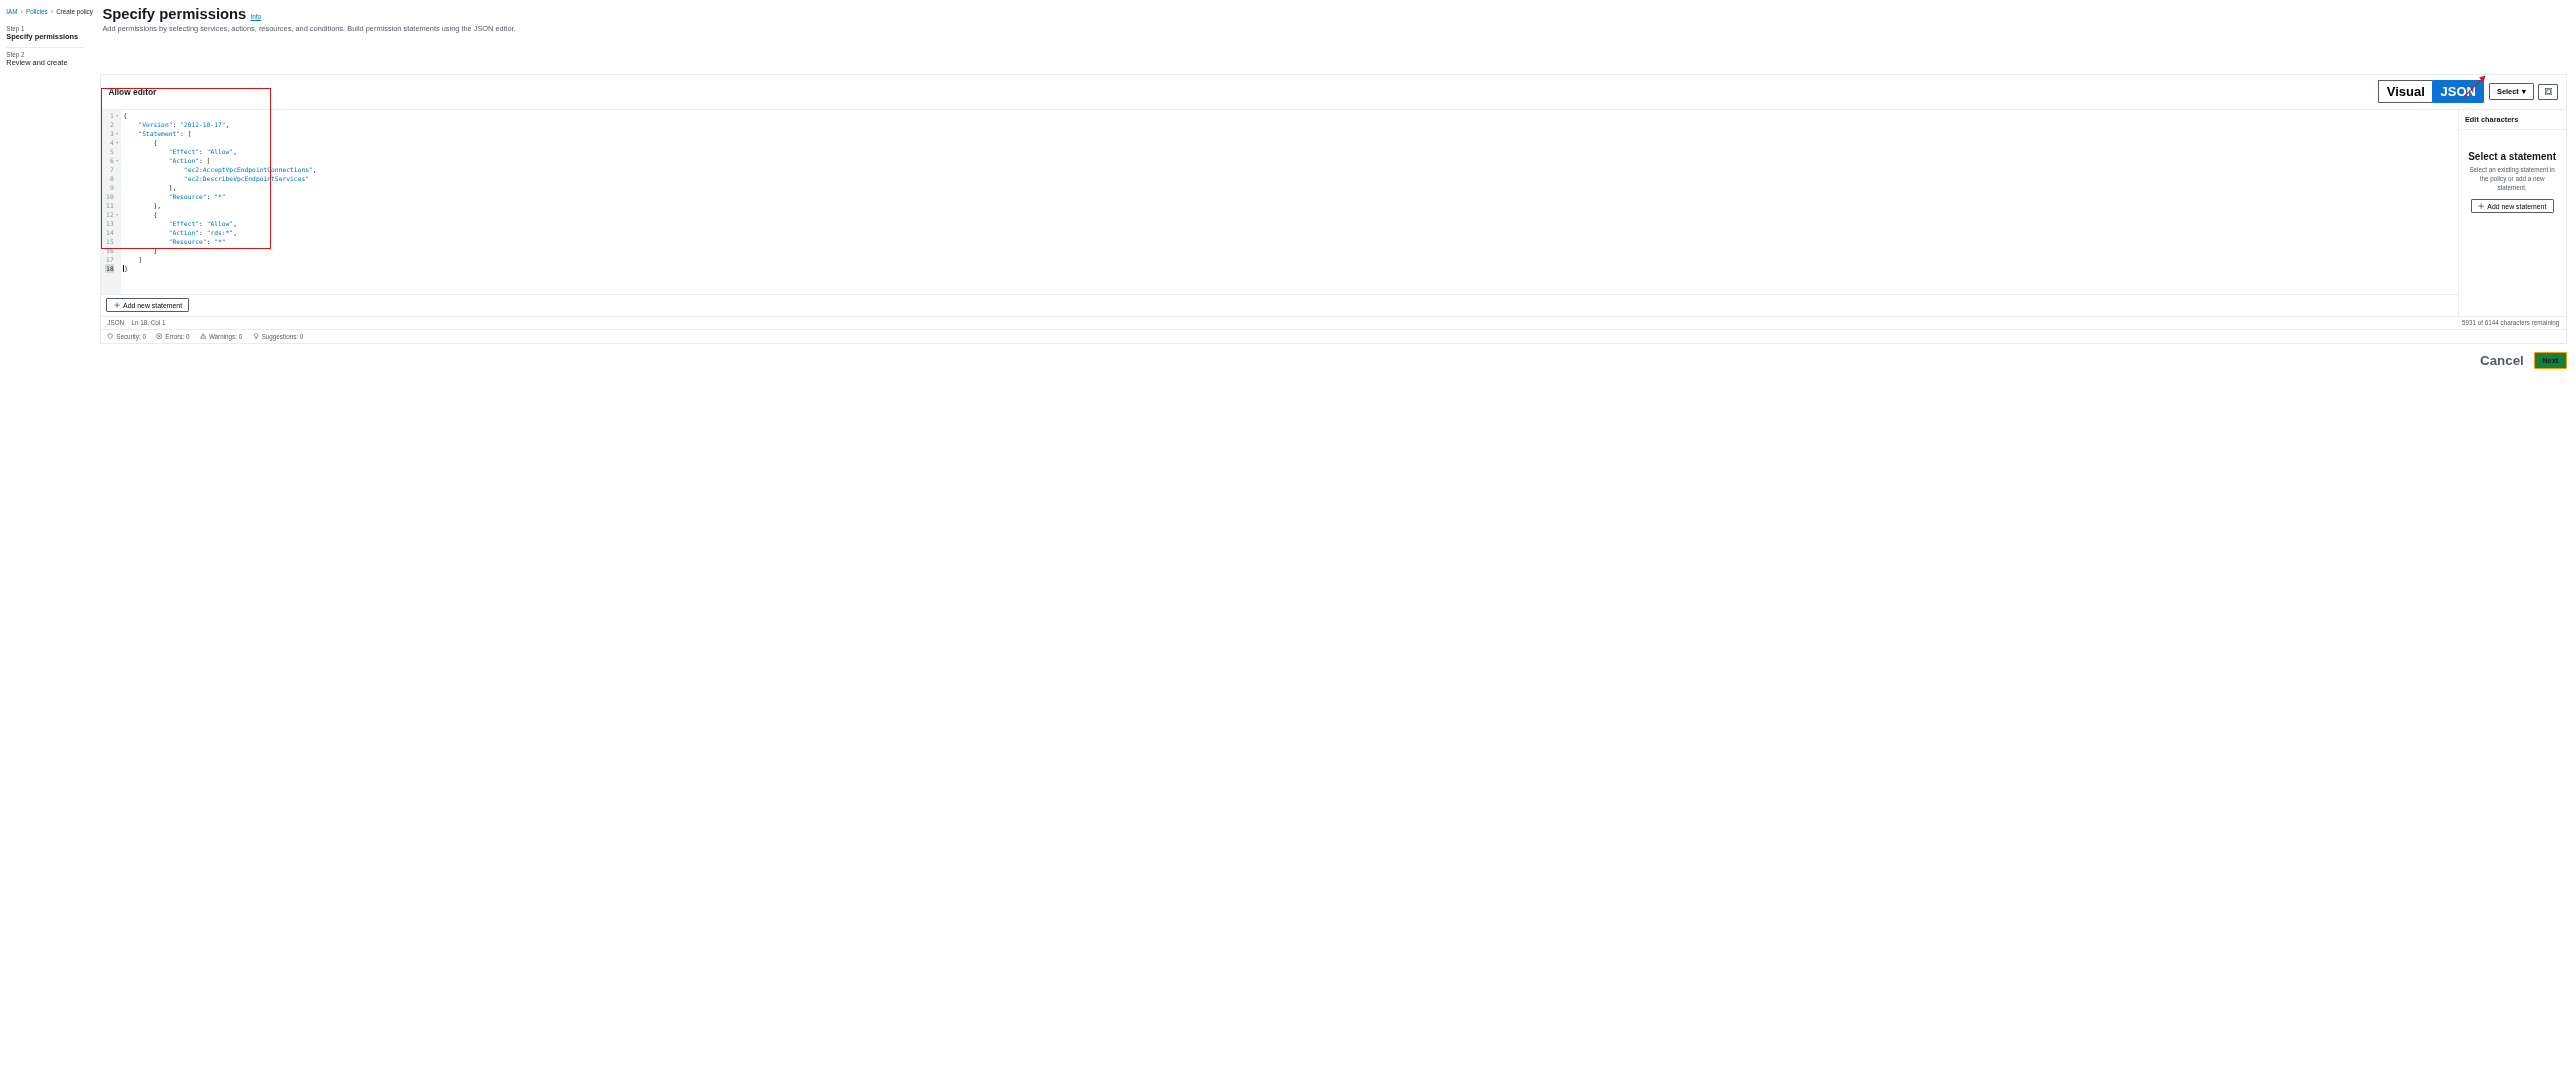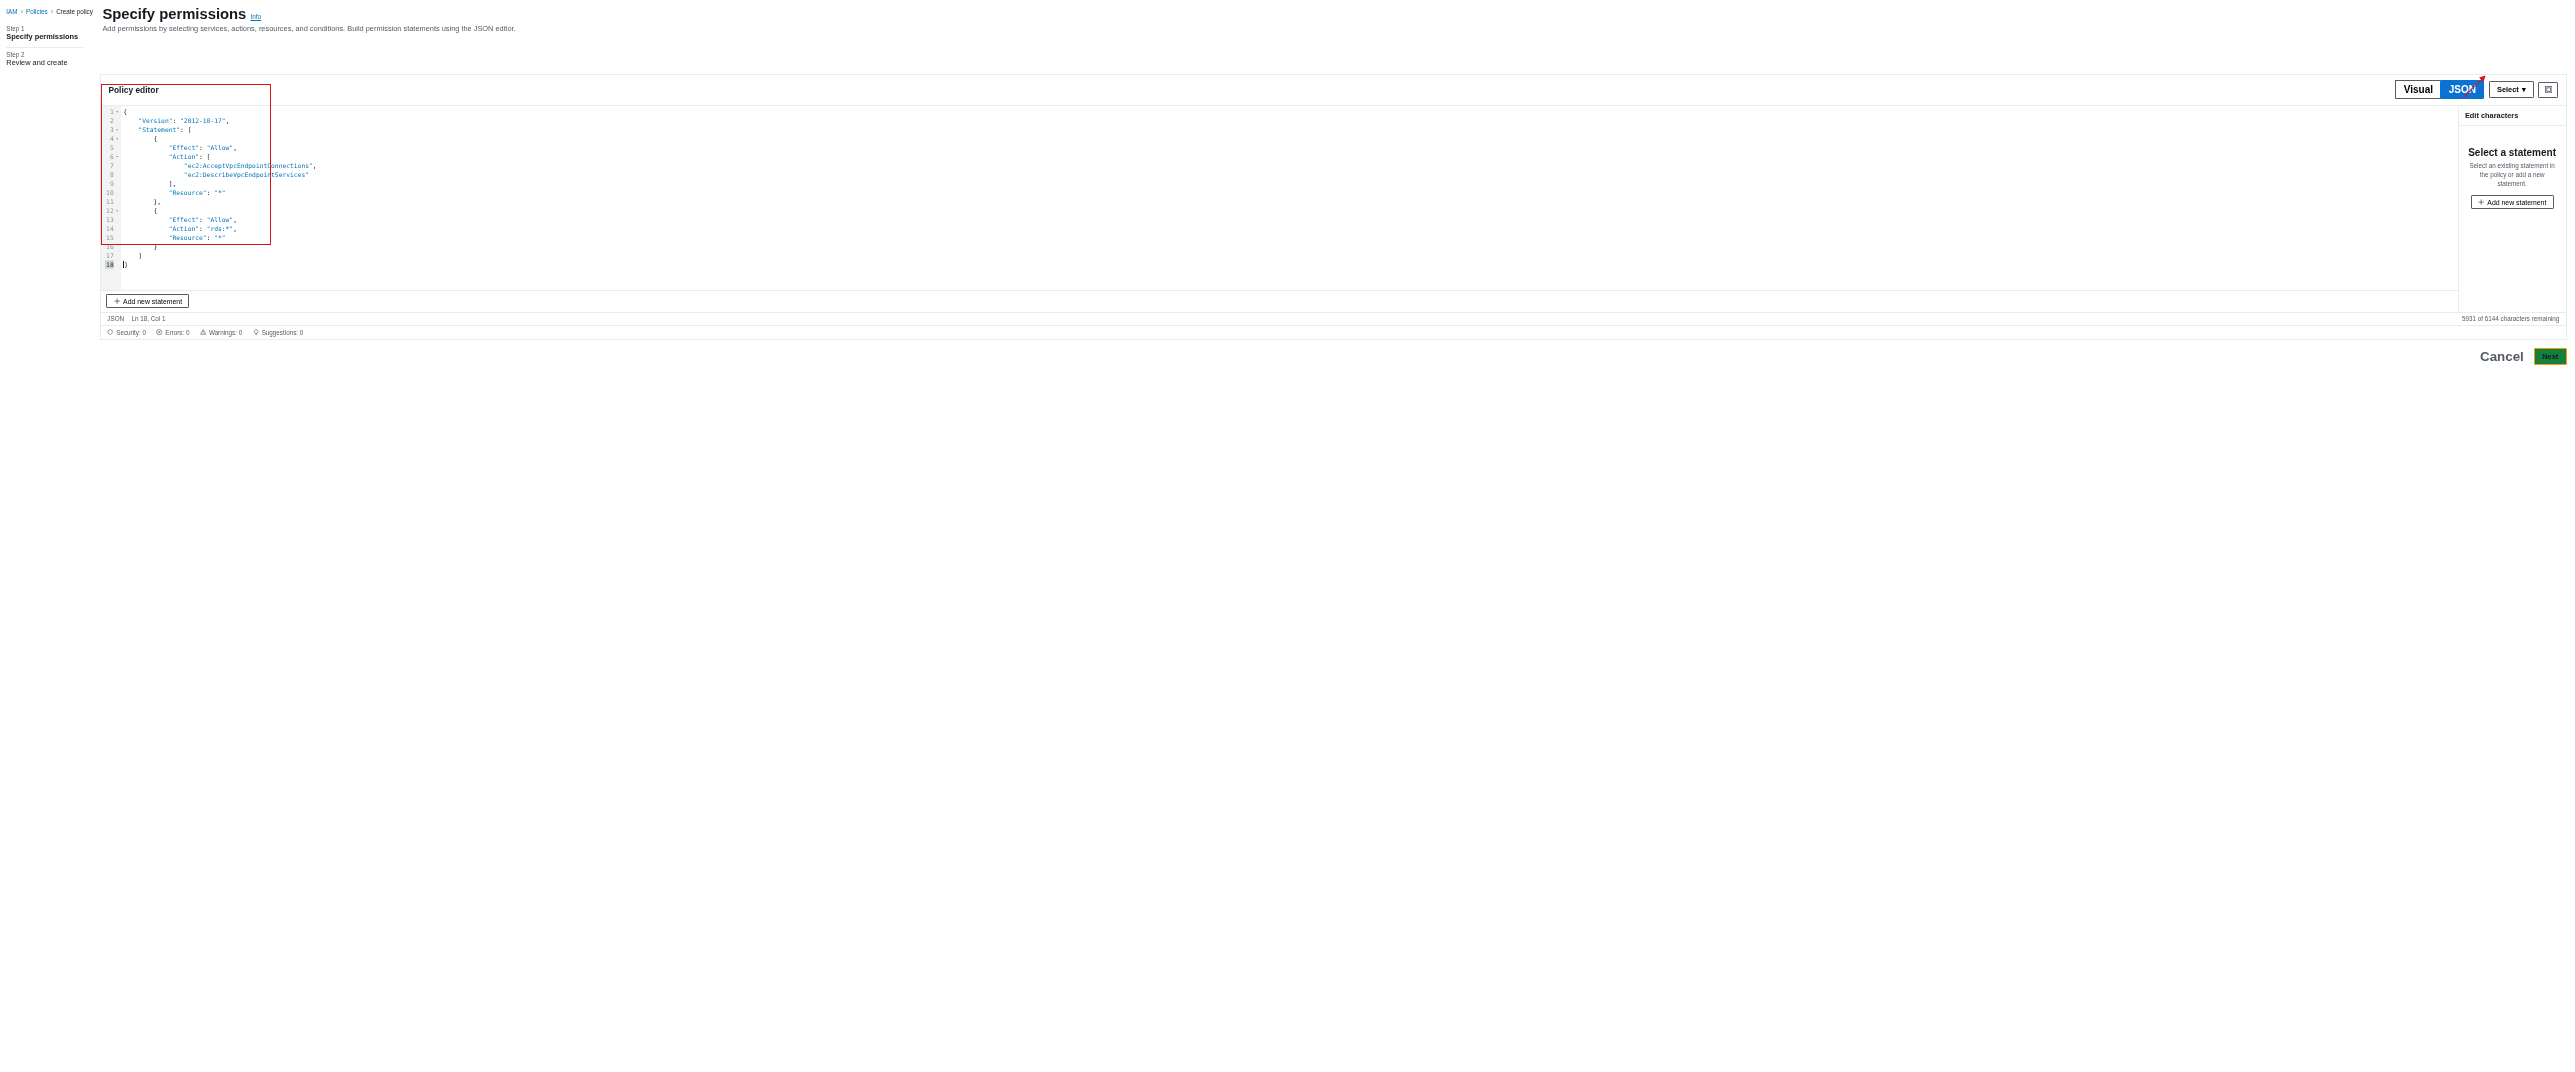--- a/index.html
+++ b/index.html
@@ -55,21 +55,21 @@
     padding: 5.3px 7.4px;
     border-bottom: 0.5px solid #e9ebed;
   }
   .editor-title { font-size: 8.4px; font-weight: 700; }
   .spacer { flex: 1; }
   .seg-group { display: flex; }
   .seg-btn {
     border: 0.5px solid #545b64;
     background: #fff;
     padding: 3.2px 7.4px;
-    font-size: 10px;
+    font-size: 13px;
     font-weight: 700;
     cursor: pointer;
   }
   .seg-btn.left { border-radius: 1.1px 0 0 1.1px; border-right: none; }
   .seg-btn.right { border-radius: 0 1.1px 1.1px 0; }
   .seg-btn.active { background: #0972d3; border-color: #0972d3; color: #fff; }
   .btn {
     border: 0.5px solid #545b64;
     background: #fff;
     padding: 3.2px 7.4px;
@@ -243,21 +243,21 @@
       <div class="page-title-row">
         <h1>Specify permissions</h1>
         <a href="#" class="info-link">Info</a>
       </div>
       <div class="subtitle">Add permissions by selecting services, actions, resources, and conditions. Build permission statements using the JSON editor.</div>
     </div>
   </div>
 
   <div class="editor-wrap">
     <div class="editor-header" style="position:relative;">
-      <span class="editor-title">Policy editor</span>
+      <span class="editor-title">Allow editor</span>
       <span class="spacer"></span>
       <div class="header-controls">
         <div class="seg-group">
           <button class="seg-btn left">Visual</button>
           <button class="seg-btn right active">JSON</button>
         </div>
         <button class="btn">
           <span>Select</span>
           <span>▾</span>
         </button>

